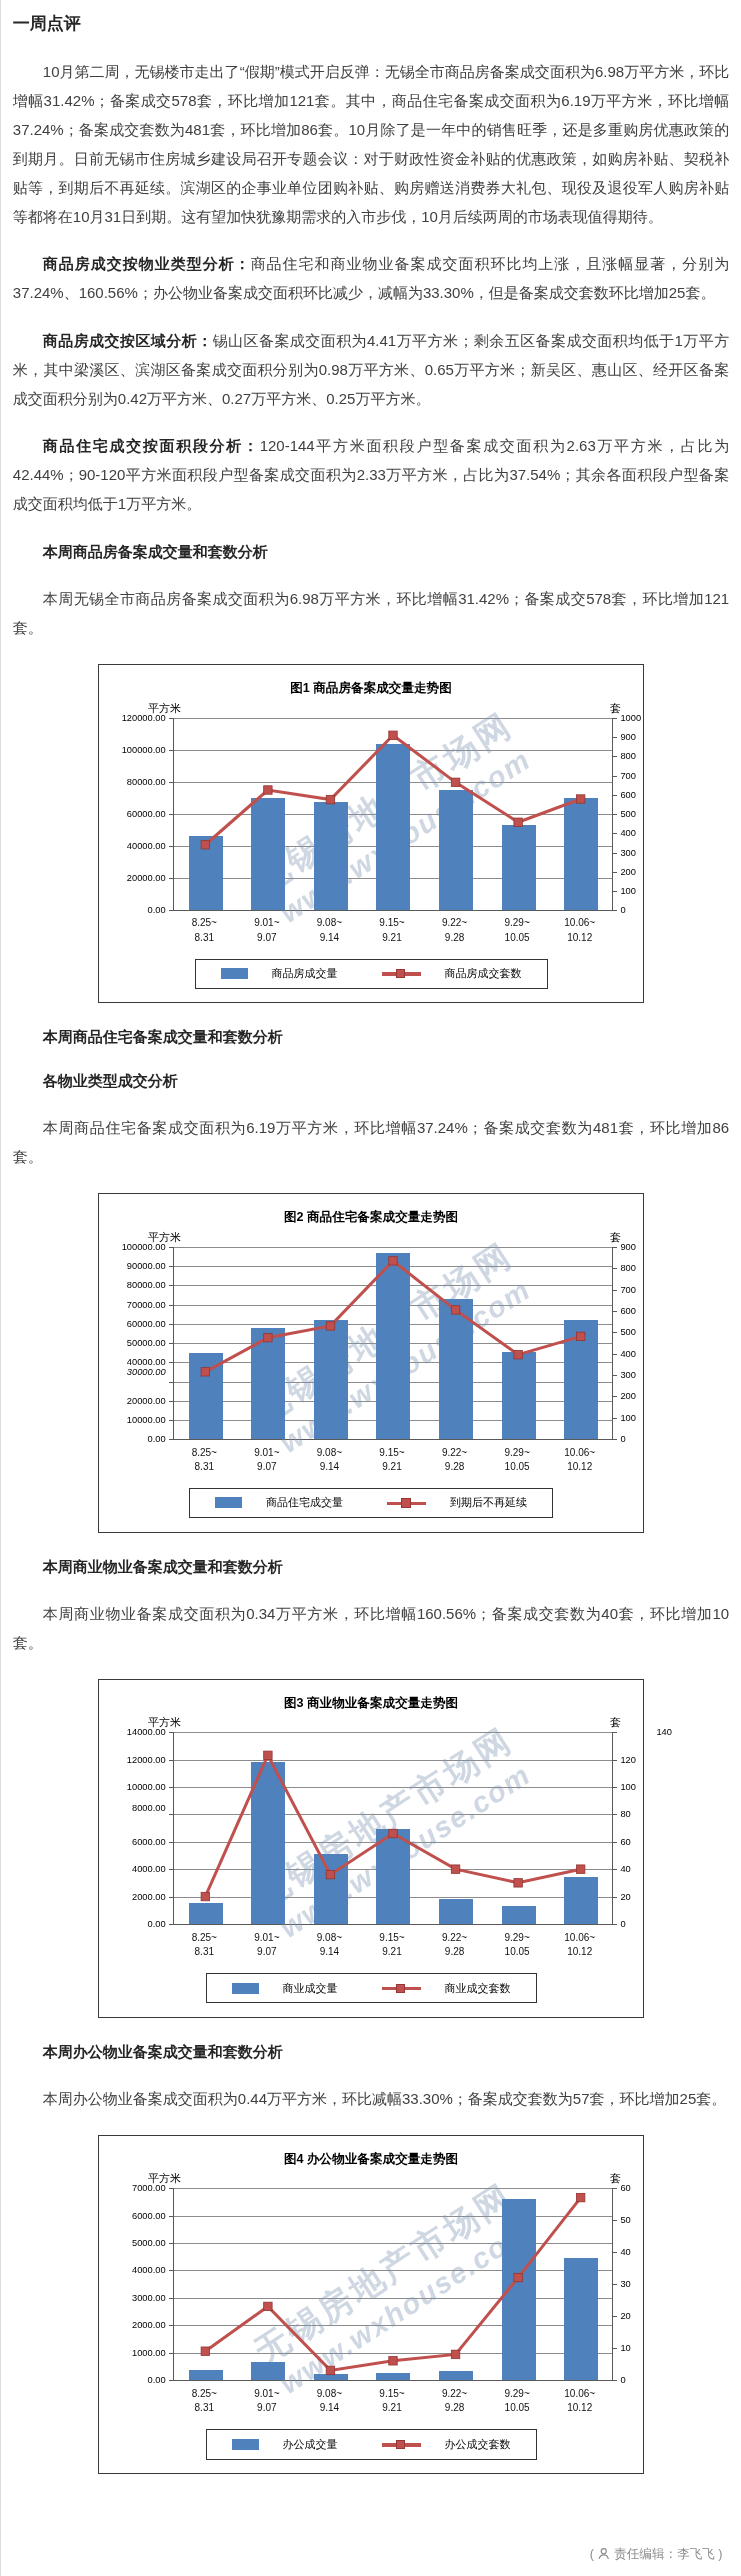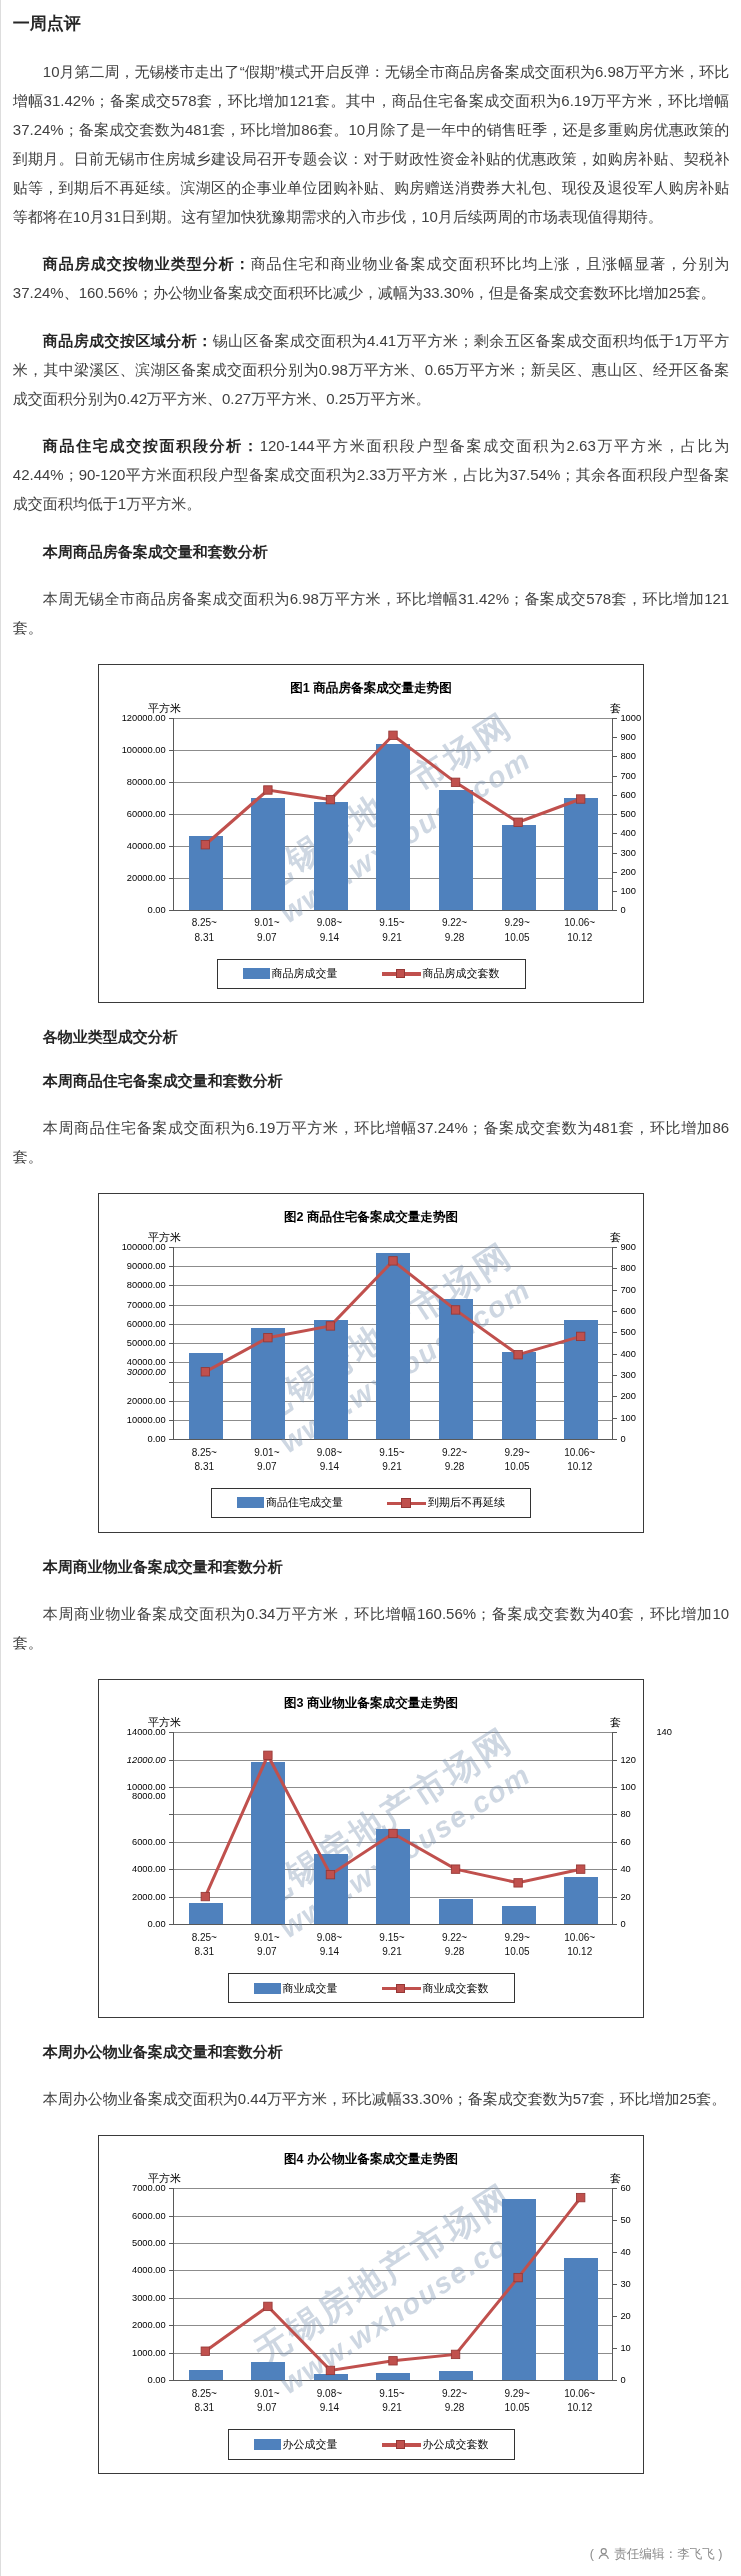--- a/index.html
+++ b/index.html
@@ -78,21 +78,21 @@
     margin-top:5.9px;
   }
   .xlabels .xc{font-size:10px;color:#111;text-align:center;line-height:14.3px;}
   .legend{
     width:fit-content;margin:13.5px auto 1.7px auto;
     border:1.7px solid #333;
     padding:6.7px 25px;
     display:flex;align-items:center;gap:44px;
     font-size:11px;color:#000;
   }
-  .leg-item{display:flex;align-items:center;gap:2px;}
+  .leg-item{display:flex;align-items:center;gap:24px;}
   .leg-bar{width:27px;height:11px;background:#4F81BD;}
   .leg-line{position:relative;width:39px;height:11px;}
   .leg-line .ln{position:absolute;top:4.2px;left:0;width:100%;height:3.4px;background:#C0504D;}
   .leg-line .sq{position:absolute;top:0.8px;left:14.3px;width:9.3px;height:9.3px;background:#C0504D;border:0.8px solid #953735;box-sizing:border-box;}
   
   .footer{
     position:absolute;right:18.5px;bottom:13.5px;
     font-size:12.6px;color:#8c8c8c;
     display:flex;align-items:center;gap:3.4px;
   }
@@ -226,23 +226,23 @@
           <div class="leg-item">
             <span class="leg-line">
               <span class="ln" style="background: rgb(192, 80, 77);"></span>
               <span class="sq" style="background: rgb(192, 80, 77);"></span>
             </span>
             <span>商品房成交套数</span>
           </div>
         </div>
       </figure>
 
+    <h2 class="sec">本周商品住宅备案成交量和套数分析</h2>
+
     <h2 class="sec" style="text-indent:2em;">各物业类型成交分析</h2>
-
-    <h2 class="sec">本周商品住宅备案成交量和套数分析</h2>
     <p class="para">本周商品住宅备案成交面积为6.19万平方米，环比增幅37.24%；备案成交套数为481套，环比增加86套。</p>
 
     <figure class="chart">
         <div class="c-title">图2  商品住宅备案成交量走势图</div>
         <div class="c-units">
           <span class="u-left">平方米</span>
           <span class="u-right">套</span>
         </div>
         <div class="plot">
           <div class="ytick l" style="top: 192px;">0.00</div>
@@ -379,27 +379,27 @@
           <div class="grid" style="top: 165px;"></div>
           <div class="ytick l" style="top: 165px;">2000.00</div>
           <div class="tickmark l" style="top: 165px;"></div>
           <div class="grid" style="top: 137px;"></div>
           <div class="ytick l" style="top: 137px;">4000.00</div>
           <div class="tickmark l" style="top: 137px;"></div>
           <div class="grid" style="top: 110px;"></div>
           <div class="ytick l" style="top: 110px;">6000.00</div>
           <div class="tickmark l" style="top: 110px;"></div>
           <div class="grid" style="top: 82px;"></div>
-          <div class="ytick l" style="top: 64px;">8000.00</div>
+          <div class="ytick l" style="top: 76px;">8000.00</div>
           <div class="tickmark l" style="top: 82px;"></div>
           <div class="grid" style="top: 55px;"></div>
           <div class="ytick l" style="top: 55px;">10000.00</div>
           <div class="tickmark l" style="top: 55px;"></div>
           <div class="grid" style="top: 27.5px;"></div>
-          <div class="ytick l" style="top: 27.5px; font-style: italic;">12000.00</div>
+          <div class="ytick l" style="top: 27.5px;">12000.00</div>
           <div class="tickmark l" style="top: 27.5px;"></div>
           <div class="grid" style="top: 0px;"></div>
           <div class="ytick l" style="top: 0px;">14000.00</div>
           <div class="tickmark l" style="top: 0px;"></div>
           <div class="ytick r" style="top: 192px;">0</div>
           <div class="tickmark r" style="top: 192px;"></div>
           <div class="ytick r" style="top: 165px;">20</div>
           <div class="tickmark r" style="top: 165px;"></div>
           <div class="ytick r" style="top: 137px;">40</div>
           <div class="tickmark r" style="top: 137px;"></div>

